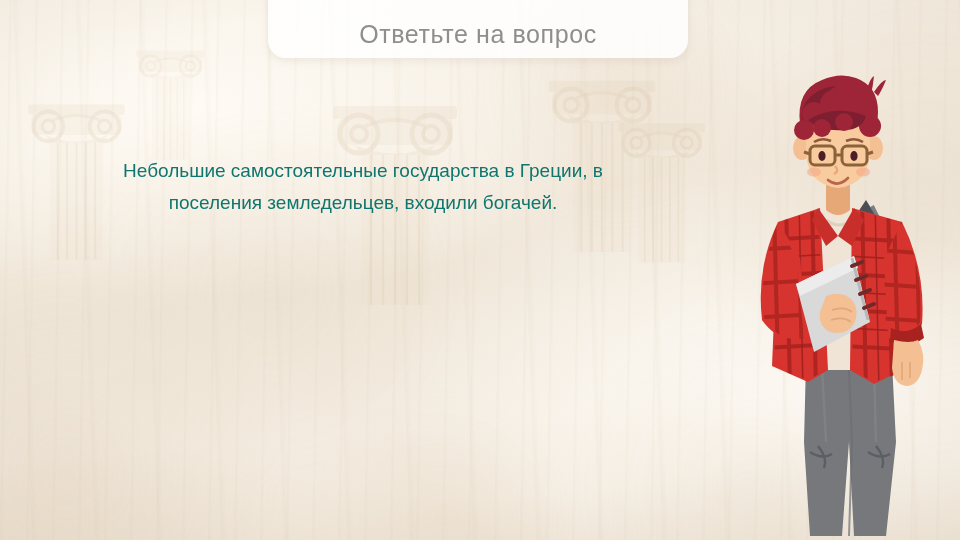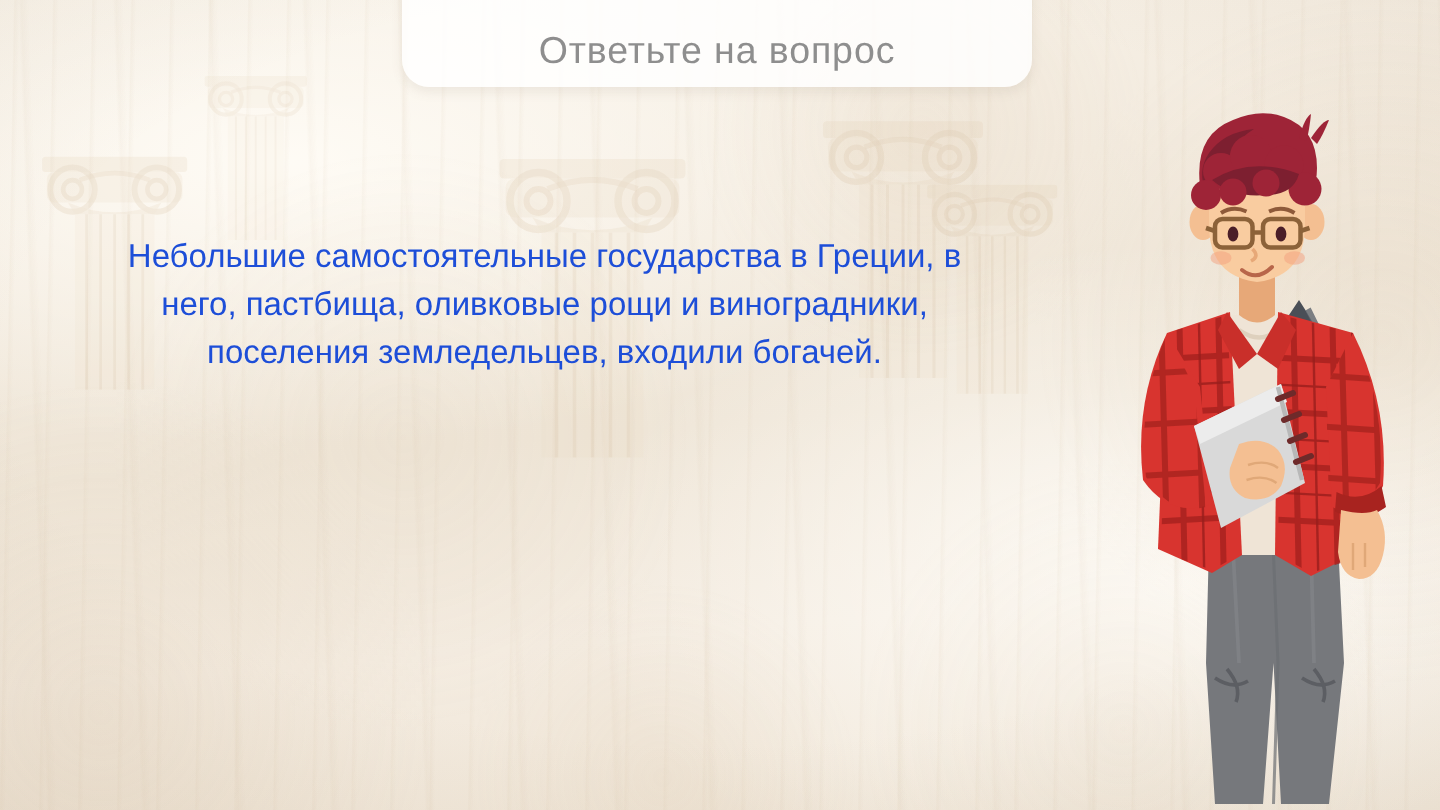--- a/index.html
+++ b/index.html
@@ -94,23 +94,23 @@
     margin-top: 36px;
   }
 
   
   .question {
     position: absolute;
     left: 18px;
     top: 155px;
     width: 690px;
     text-align: center;
-    font-size: 22px;
+    font-size: 19px;
     line-height: 32px;
-    color: #1d4ed8;
+    color: #0f766e;
   }
   .question .q-line { display: block; white-space: nowrap; }
 
   
   .answers {
     position: absolute;
     left: 35px;
     top: 379px;
     width: 585px;
     display: grid;
@@ -193,21 +193,20 @@
 
   <div class="bg-mottle"></div>
   <div class="bg-vignette"></div>
 
   <div class="header-panel">
     <div class="header-title">Ответьте на вопрос</div>
   </div>
 
   <div class="question">
     <span class="q-line">Небольшие самостоятельные государства в Греции, в</span>
-    <span class="q-line">него, пастбища, оливковые рощи и виноградники,</span>
     <span class="q-line">поселения земледельцев, входили богачей.</span>
   </div>
 
 
   <div class="character">
     <svg viewBox="0 0 230 470" preserveAspectRatio="xMidYMax meet" aria-hidden="true">
       <defs>
         <clipPath id="shirtL">
           <path d="M44 152 L84 140 L92 300 L74 310 L40 298 Z"></path>
         </clipPath>

